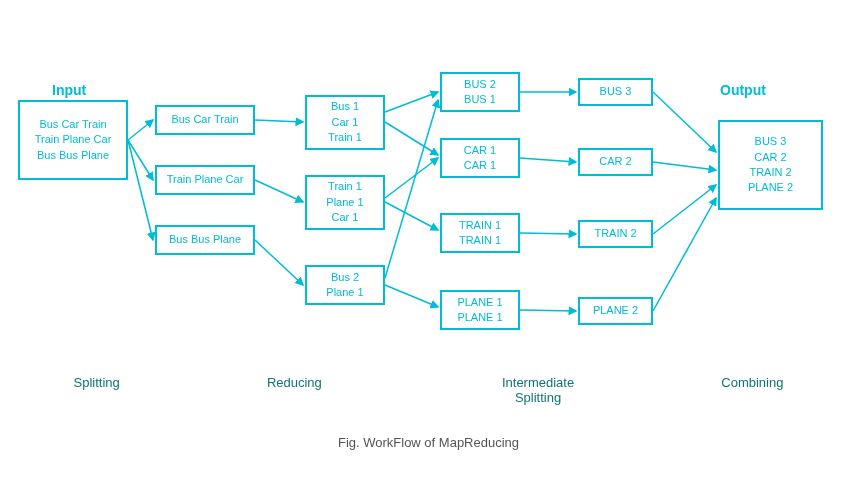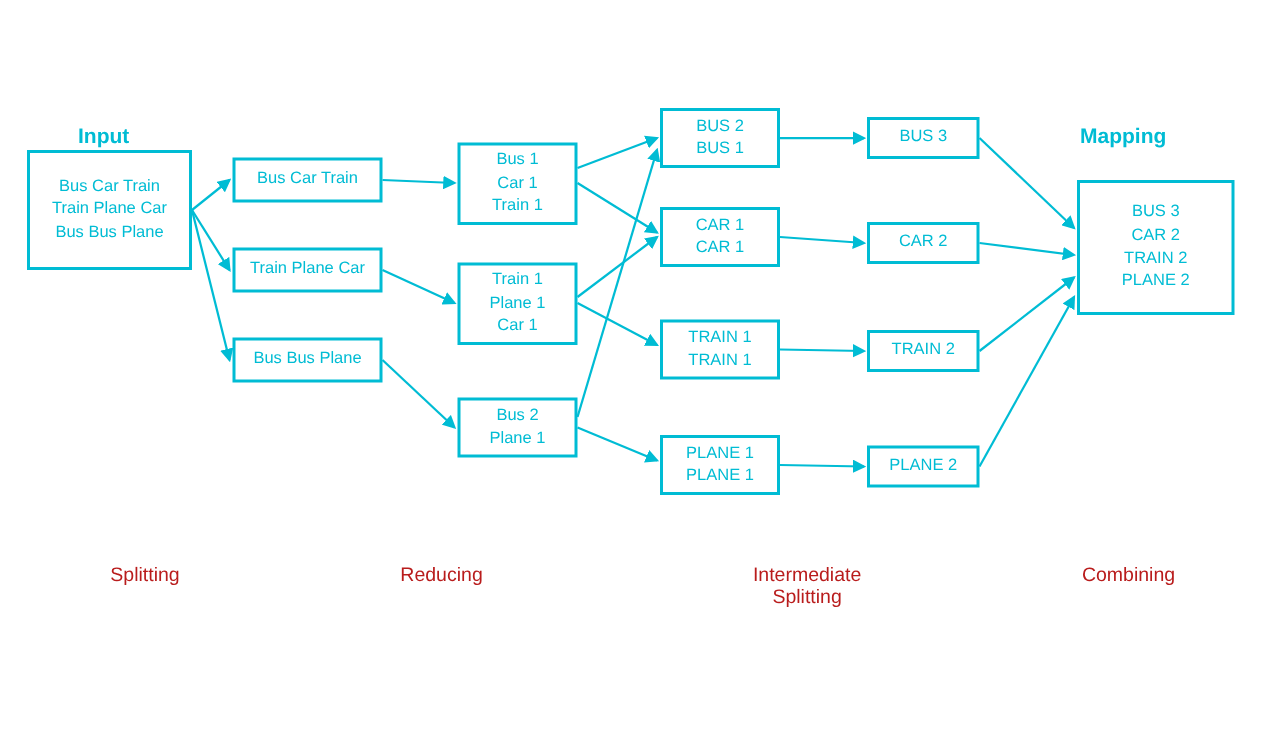--- a/index.html
+++ b/index.html
@@ -49,21 +49,21 @@
     svg.arrows polygon {
       fill: #00bcd4;
     }
   </style>
 </head>
 <body>
 
 <div class="diagram-container">
 
   <div class="section-label" style="left:52px; top:82px;">Input</div>
-  <div class="section-label" style="left:720px; top:82px;">Mapping</div>
+  <div class="section-label" style="left:720px; top:82px;">Output</div>
 
   <div class="box" style="left:18px; top:100px; width:110px; height:80px; font-size:11px; white-space:pre-line;">Bus Car Train
 Train Plane Car
 Bus Bus Plane</div>
 
   <div class="box" style="left:155px; top:105px; width:100px; height:30px;">Bus Car Train</div>
   <div class="box" style="left:155px; top:165px; width:100px; height:30px;">Train Plane Car</div>
   <div class="box" style="left:155px; top:225px; width:100px; height:30px;">Bus Bus Plane</div>
 
   <div class="box" style="left:305px; top:95px; width:80px; height:55px; white-space:pre-line;">Bus 1
@@ -125,21 +125,22 @@
     <line x1="520" y1="158" x2="576" y2="162" marker-end="url(#ah)"></line>
     <line x1="520" y1="233" x2="576" y2="234" marker-end="url(#ah)"></line>
     <line x1="520" y1="310" x2="576" y2="311" marker-end="url(#ah)"></line>
 
     <line x1="653" y1="92" x2="716" y2="152" marker-end="url(#ah)"></line>
     <line x1="653" y1="162" x2="716" y2="170" marker-end="url(#ah)"></line>
     <line x1="653" y1="234" x2="716" y2="185" marker-end="url(#ah)"></line>
     <line x1="653" y1="311" x2="716" y2="198" marker-end="url(#ah)"></line>
   </svg>
 
-  <div style="position:absolute; bottom:55px; left:0; width:100%; display:flex; justify-content:space-around; font-size:13px; color:#b91c1c;">
+  <div style="position:absolute; bottom:55px; left:0; width:100%; display:flex; justify-content:space-around; font-size:13px; color:#0f766e;">
     <span>Splitting</span>
     <span>Reducing</span>
     <span style="text-align:center;margin-left:33px;">Intermediate<br>Splitting</span>
     <span>Combining</span>
   </div>
 
+  <div style="position:absolute; bottom:10px; width:100%; text-align:center; font-size:13px; color:#555;">Fig. WorkFlow of MapReducing</div>
 
 </div>
 
 </body></html>

